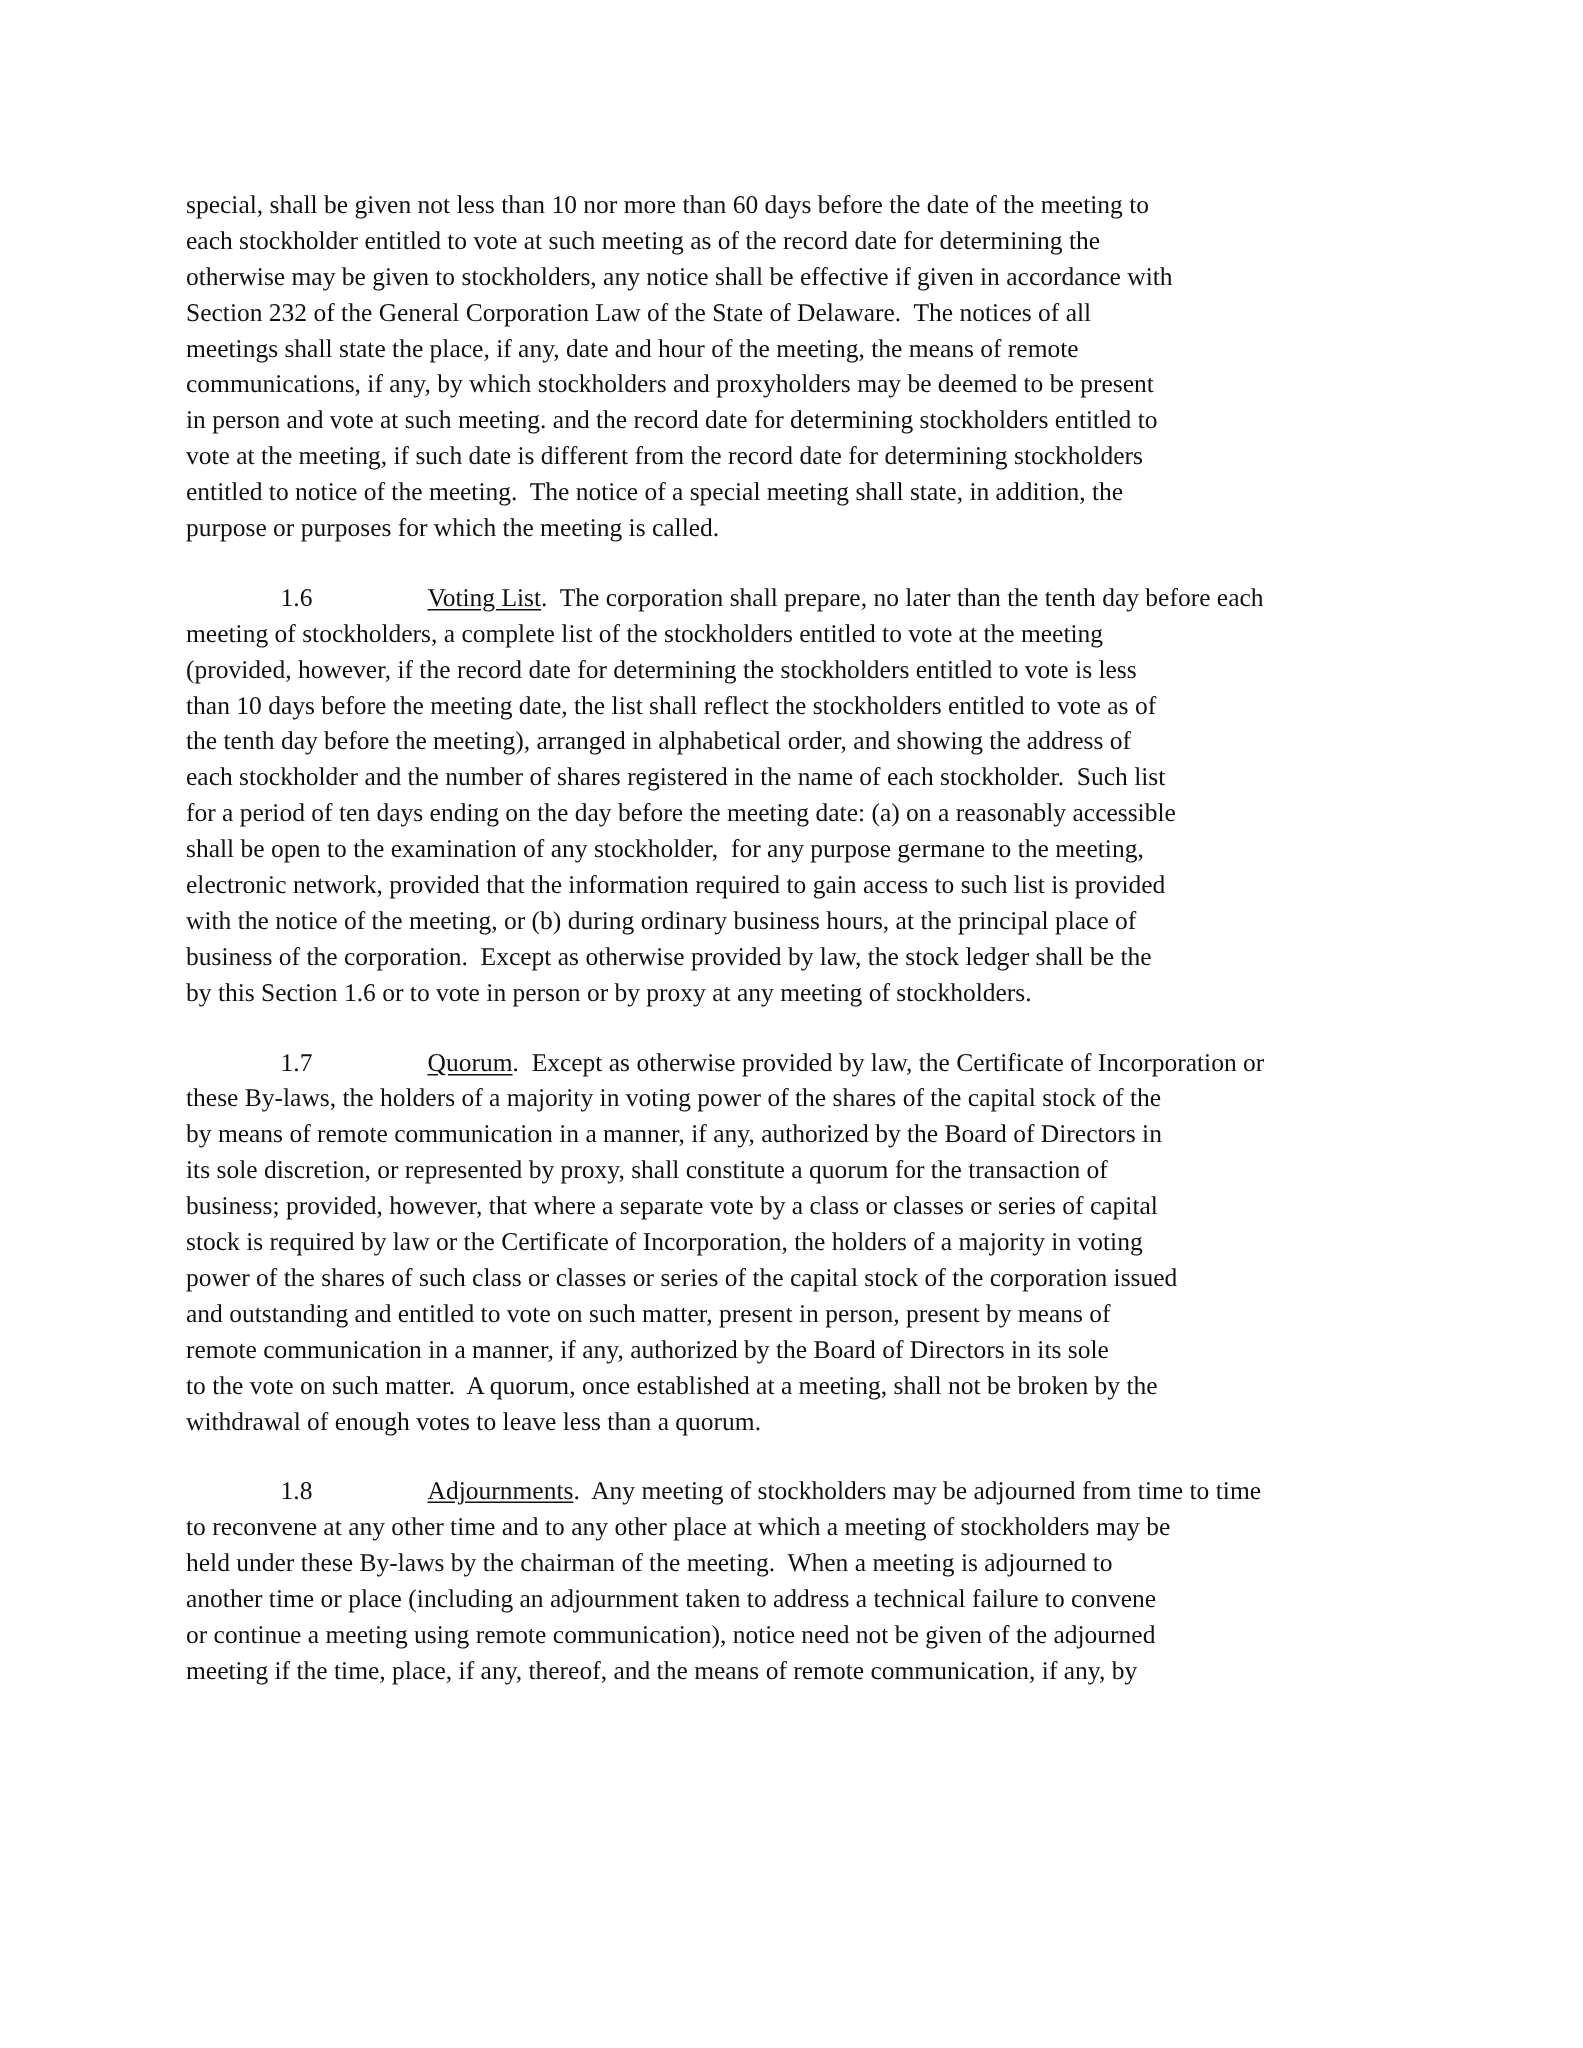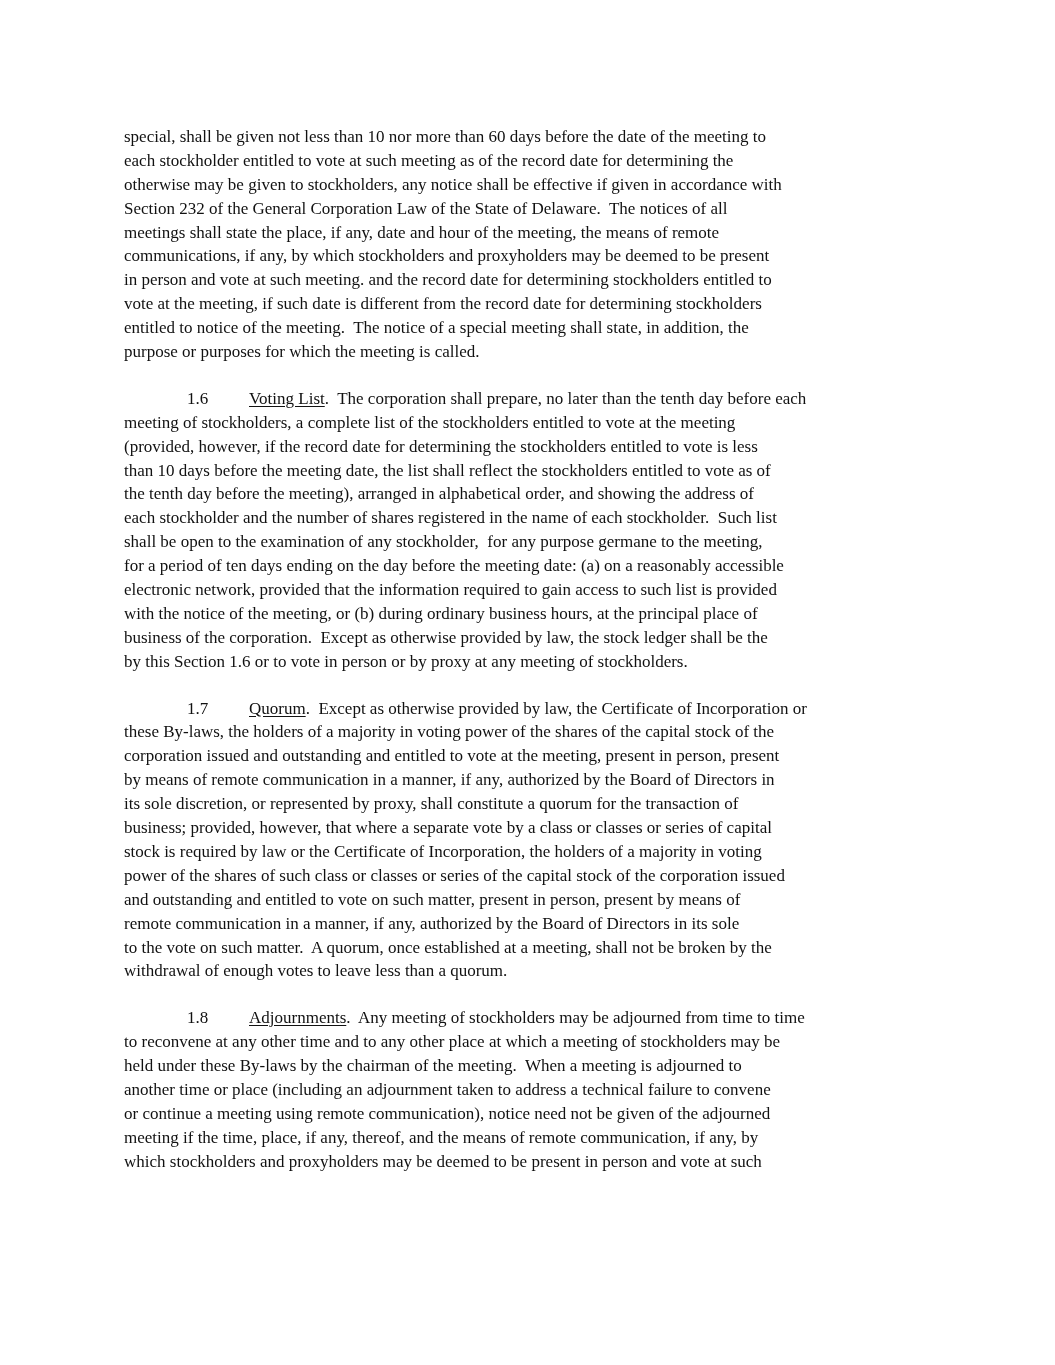--- a/index.html
+++ b/index.html
@@ -4,21 +4,21 @@
 <style>
   html, body { margin: 0; padding: 0; background: #ffffff; }
   body { width: 1055px; height: 1365px; position: relative; overflow: hidden; }
   .page {
     position: absolute; left: 124px; top: 125px; width: 810px;
     font-family: "Liberation Serif", serif; font-size: 17px; color: #111111;
   }
   .para { margin: 0 0 23px 0; }
   .line { display: block; height: 23.9px; line-height: 23.9px; white-space: pre; }
   .num { display: inline-block; width: 62px; padding-left: 63px; }
-  .ul { text-decoration: underline; text-underline-offset: 2px; }
+  .ul { text-decoration: underline; text-underline-offset: 2px; margin-left: 36px; }
 </style>
 </head>
 <body>
 
 <div class="page">
 
   <div class="para">
     <span class="line">special, shall be given not less than 10 nor more than 60 days before the date of the meeting to</span>
     <span class="line">each stockholder entitled to vote at such meeting as of the record date for determining the</span>
     <span class="line">otherwise may be given to stockholders, any notice shall be effective if given in accordance with</span>
@@ -31,46 +31,44 @@
     <span class="line">purpose or purposes for which the meeting is called.</span>
   </div>
 
   <div class="para">
     <span class="line"><span class="num">1.6</span><span class="ul">Voting List</span><span>.  The corporation shall prepare, no later than the tenth day before each</span></span>
     <span class="line">meeting of stockholders, a complete list of the stockholders entitled to vote at the meeting</span>
     <span class="line">(provided, however, if the record date for determining the stockholders entitled to vote is less</span>
     <span class="line">than 10 days before the meeting date, the list shall reflect the stockholders entitled to vote as of</span>
     <span class="line">the tenth day before the meeting), arranged in alphabetical order, and showing the address of</span>
     <span class="line">each stockholder and the number of shares registered in the name of each stockholder.  Such list</span>
+    <span class="line">for a period of ten days ending on the day before the meeting date: (a) on a reasonably accessible</span>
     <span class="line">shall be open to the examination of any stockholder,  for any purpose germane to the meeting,</span>
-    <span class="line">for a period of ten days ending on the day before the meeting date: (a) on a reasonably accessible</span>
     <span class="line">electronic network, provided that the information required to gain access to such list is provided</span>
     <span class="line">with the notice of the meeting, or (b) during ordinary business hours, at the principal place of</span>
     <span class="line">business of the corporation.  Except as otherwise provided by law, the stock ledger shall be the</span>
     <span class="line">by this Section 1.6 or to vote in person or by proxy at any meeting of stockholders.</span>
   </div>
 
   <div class="para">
     <span class="line"><span class="num">1.7</span><span class="ul">Quorum</span><span>.  Except as otherwise provided by law, the Certificate of Incorporation or</span></span>
     <span class="line">these By-laws, the holders of a majority in voting power of the shares of the capital stock of the</span>
-    <span class="line">corporation issued and outstanding and entitled to vote at the meeting, present in person, present</span>
     <span class="line">by means of remote communication in a manner, if any, authorized by the Board of Directors in</span>
     <span class="line">its sole discretion, or represented by proxy, shall constitute a quorum for the transaction of</span>
     <span class="line">business; provided, however, that where a separate vote by a class or classes or series of capital</span>
     <span class="line">stock is required by law or the Certificate of Incorporation, the holders of a majority in voting</span>
     <span class="line">power of the shares of such class or classes or series of the capital stock of the corporation issued</span>
     <span class="line">and outstanding and entitled to vote on such matter, present in person, present by means of</span>
     <span class="line">remote communication in a manner, if any, authorized by the Board of Directors in its sole</span>
     <span class="line">to the vote on such matter.  A quorum, once established at a meeting, shall not be broken by the</span>
     <span class="line">withdrawal of enough votes to leave less than a quorum.</span>
   </div>
 
   <div class="para">
     <span class="line"><span class="num">1.8</span><span class="ul">Adjournments</span><span>.  Any meeting of stockholders may be adjourned from time to time</span></span>
     <span class="line">to reconvene at any other time and to any other place at which a meeting of stockholders may be</span>
     <span class="line">held under these By-laws by the chairman of the meeting.  When a meeting is adjourned to</span>
     <span class="line">another time or place (including an adjournment taken to address a technical failure to convene</span>
     <span class="line">or continue a meeting using remote communication), notice need not be given of the adjourned</span>
     <span class="line">meeting if the time, place, if any, thereof, and the means of remote communication, if any, by</span>
-    <span class="line">which stockholders and proxyholders may be deemed to be present in person and vote at such</span>
   </div>
 
 </div>
 
 </body></html>

